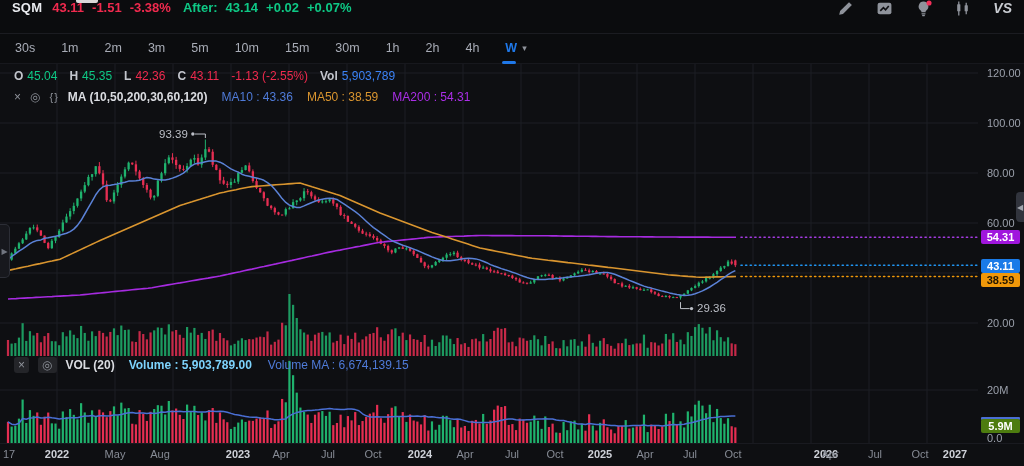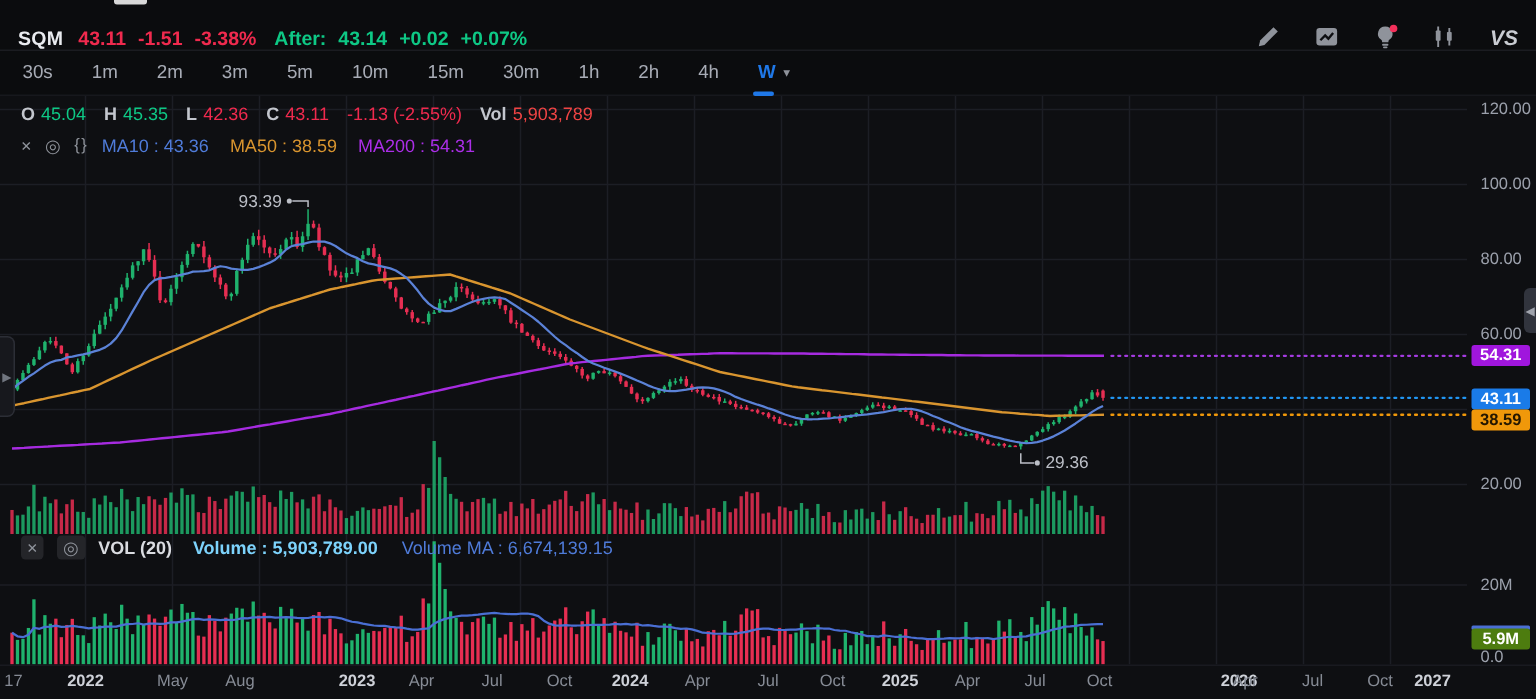--- a/index.html
+++ b/index.html
@@ -1,20 +1,20 @@
 <!DOCTYPE html>
 <html><head>
 <meta charset="utf-8">
 <style>
   html,body{margin:0;padding:0;background:#000;}
   #app{position:relative;width:1024px;height:466px;overflow:hidden;background:#0e0f12;
        font-family:"Liberation Sans",sans-serif;-webkit-font-smoothing:antialiased;}
   
   .hdr{position:absolute;top:0;left:0;width:1024px;height:34px;background:#0b0c0e;
-       border-bottom:1px solid #1b1c21;display:flex;align-items:flex-end;padding:0 12px;box-sizing:border-box;font-size:13px;}
+       border-bottom:1px solid #1b1c21;display:flex;align-items:flex-start;padding:0 12px;box-sizing:border-box;font-size:13px;}
   .hdr .sym{color:#e9ebef;font-weight:bold;margin-right:10px;letter-spacing:.2px;}
   .hdr .red{color:#f02a4e;font-weight:bold;margin-right:8px;}
   .hdr .grn{color:#0ec885;font-weight:bold;margin-right:8px;}
   .hdr .after{margin-left:4px;}
   .hdr .sp{flex:1;}
   .hicon{color:#8f939b;margin-left:22px;position:relative;width:17px;height:17px;display:inline-block;}
   .hicon svg{display:block;}
   .hdr .vs{color:#c9ccd2;font-weight:bold;font-style:italic;margin-left:22px;font-size:14px;}
   .tabstrip{position:absolute;top:0;left:76px;width:22px;height:3px;background:#d8d8d8;border-radius:0 0 2px 2px;}
   
@@ -27,21 +27,21 @@
   
   .chartwrap{position:absolute;top:64px;left:0;width:1024px;height:379px;}
   #chart-svg{position:absolute;top:0;left:0;}
   .legend{position:absolute;left:14px;font-size:12px;white-space:nowrap;z-index:5;display:flex;align-items:center;}
   .lg-ohlc{top:5px;}
   .lg-ma{top:26px;}
   .lg-vol{top:293px;}
   .legend .lab{color:#c3c6cd;font-weight:bold;margin-right:4px;}
   .legend .v-g{color:#0ec885;margin-right:12px;}
   .legend .v-r{color:#f02a4e;margin-right:12px;}
-  .legend .v-p{color:#ef4444;margin-right:25px;text-align:right;}
+  .legend .v-p{color:#3b82f6;margin-right:25px;text-align:right;}
   .legend .title{color:#dadce1;font-weight:bold;margin-right:14px;}
   .legend .ma10{color:#4f7bd9;margin-right:14px;}
   .legend .ma50{color:#d9952f;margin-right:14px;}
   .legend .ma200{color:#ab2ee8;}
   .legend .volv{color:#7dd3fc;margin-right:16px;font-weight:bold;}
   .legend .volma{color:#4f7bd9;}
   .lgic{color:#8f939b;font-size:12px;margin-right:9px;cursor:pointer;line-height:14px;}
   .lgic.box{background:#242529;border-radius:3px;padding:1px 4px;}
   .lgic.brace{font-size:11px;letter-spacing:1px;}
   
@@ -974,20 +974,21 @@
       <span class="v-r">43.11</span>
       <span class="v-r">-1.13 (-2.55%)</span>
       <span class="lab">Vol</span>
       <span class="v-p">5,903,789</span>
     </div>
 
     <div class="legend lg-ma">
       <span class="lgic">×</span>
       <span class="lgic">◎</span>
       <span class="lgic brace">{}</span>
+      <span class="title">MA (10,50,200,30,60,120)</span>
       <span class="ma10">MA10 : 43.36</span>
       <span class="ma50">MA50 : 38.59</span>
       <span class="ma200">MA200 : 54.31</span>
     </div>
 
     <div class="legend lg-vol">
       <span class="lgic box">×</span>
       <span class="lgic box">◎</span>
       <span class="title">VOL (20)</span>
       <span class="volv">Volume : 5,903,789.00</span>

